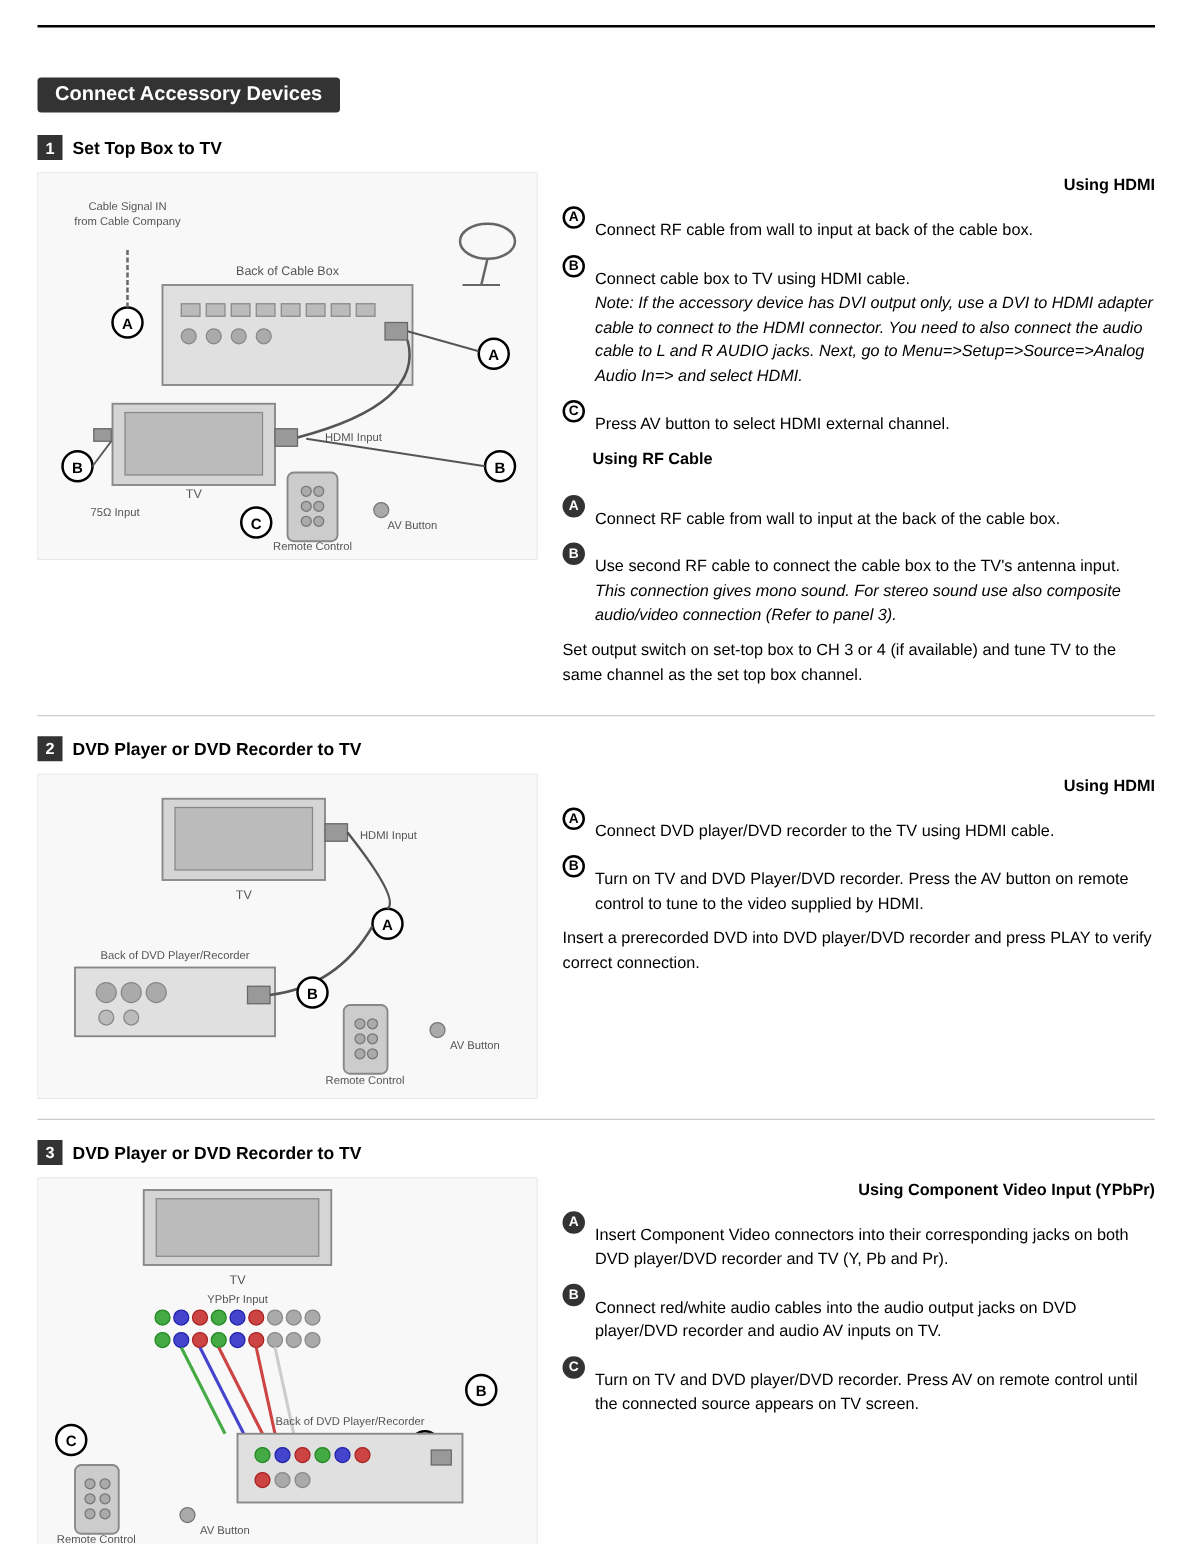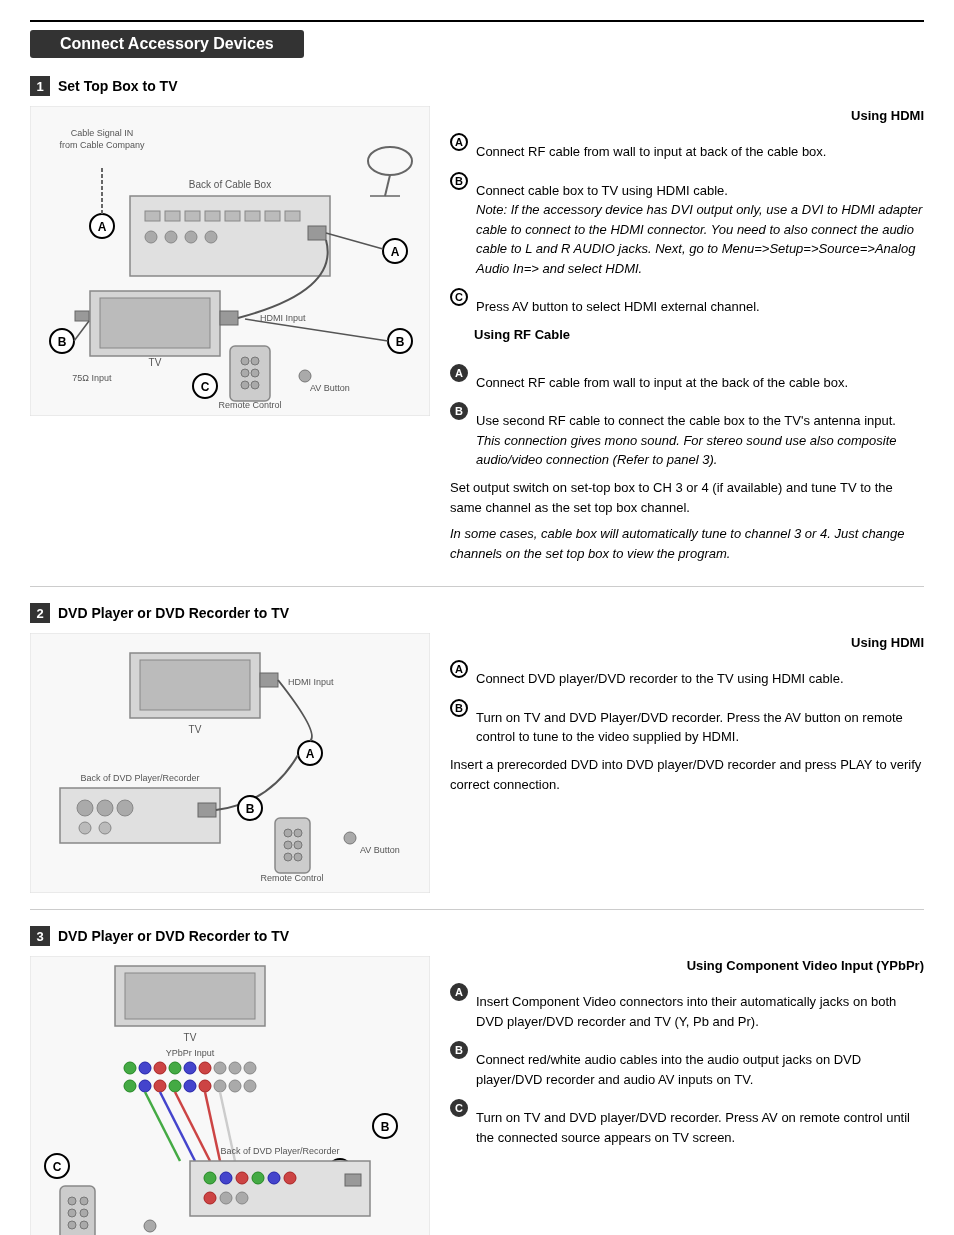--- a/index.html
+++ b/index.html
@@ -19,23 +19,24 @@
       align-items: center;
       margin-bottom: 18px;
       border-top: 2px solid #000;
       padding-top: 8px;
     }
     .page-title-box {
       background: #333;
       color: #fff;
       font-size: 16px;
       font-weight: bold;
-      padding: 5px 30px;
+      padding: 5px 14px;
       border-radius: 3px;
       white-space: nowrap;
+      margin-top: 32px;
     }
 
     
     .section-header {
       display: flex;
       align-items: center;
       margin-bottom: 10px;
       gap: 8px;
     }
     .section-num {
@@ -275,23 +276,20 @@
 
       <div class="step-row">
         <div class="circle-label circle-label-filled">B</div>
         <div class="step-text">
           <span>Use second RF cable to connect the cable box to the TV's antenna input.</span><br>
           <em>This connection gives mono sound. For stereo sound use also composite audio/video connection (Refer to panel 3).</em>
         </div>
       </div>
 
       <p class="para">Set output switch on set-top box to CH 3 or 4 (if available) and tune TV to the same channel as the set top box channel.</p>
-      <p class="para">
-        <em>In some cases, cable box will automatically tune to channel 3 or 4. Just change channels on the set top box to view the program.</em>
-      </p>
     </div>
   </div>
 </div>
 
 <hr class="section-divider">
 
 <div>
   <div class="section-header">
     <div class="section-num">2</div>
     <div class="section-title">DVD Player or DVD Recorder to TV</div>
@@ -447,21 +445,21 @@
         <circle cx="27" cy="210" r="12" fill="#fff" stroke="#000" stroke-width="2"></circle>
         <text x="27" y="215" font-size="12" font-weight="bold" text-anchor="middle" fill="#000">C</text>
       </svg>
     </div>
 
     <div class="right-col right-col-inner">
       <div class="subsection-title">Using Component Video Input (YPbPr)</div>
 
       <div class="step-row">
         <div class="circle-label circle-label-filled">A</div>
-        <div class="step-text">Insert Component Video connectors into their automatically jacks on both DVD player/DVD recorder and TV (Y, Pb and Pr).</div>
+        <div class="step-text">Insert Component Video connectors into their corresponding jacks on both DVD player/DVD recorder and TV (Y, Pb and Pr).</div>
       </div>
 
       <div class="step-row">
         <div class="circle-label circle-label-filled">B</div>
         <div class="step-text">Connect red/white audio cables into the audio output jacks on DVD player/DVD recorder and audio AV inputs on TV.</div>
       </div>
 
       <div class="step-row">
         <div class="circle-label circle-label-filled">C</div>
         <div class="step-text">Turn on TV and DVD player/DVD recorder. Press AV on remote control until the connected source appears on TV screen.</div>

